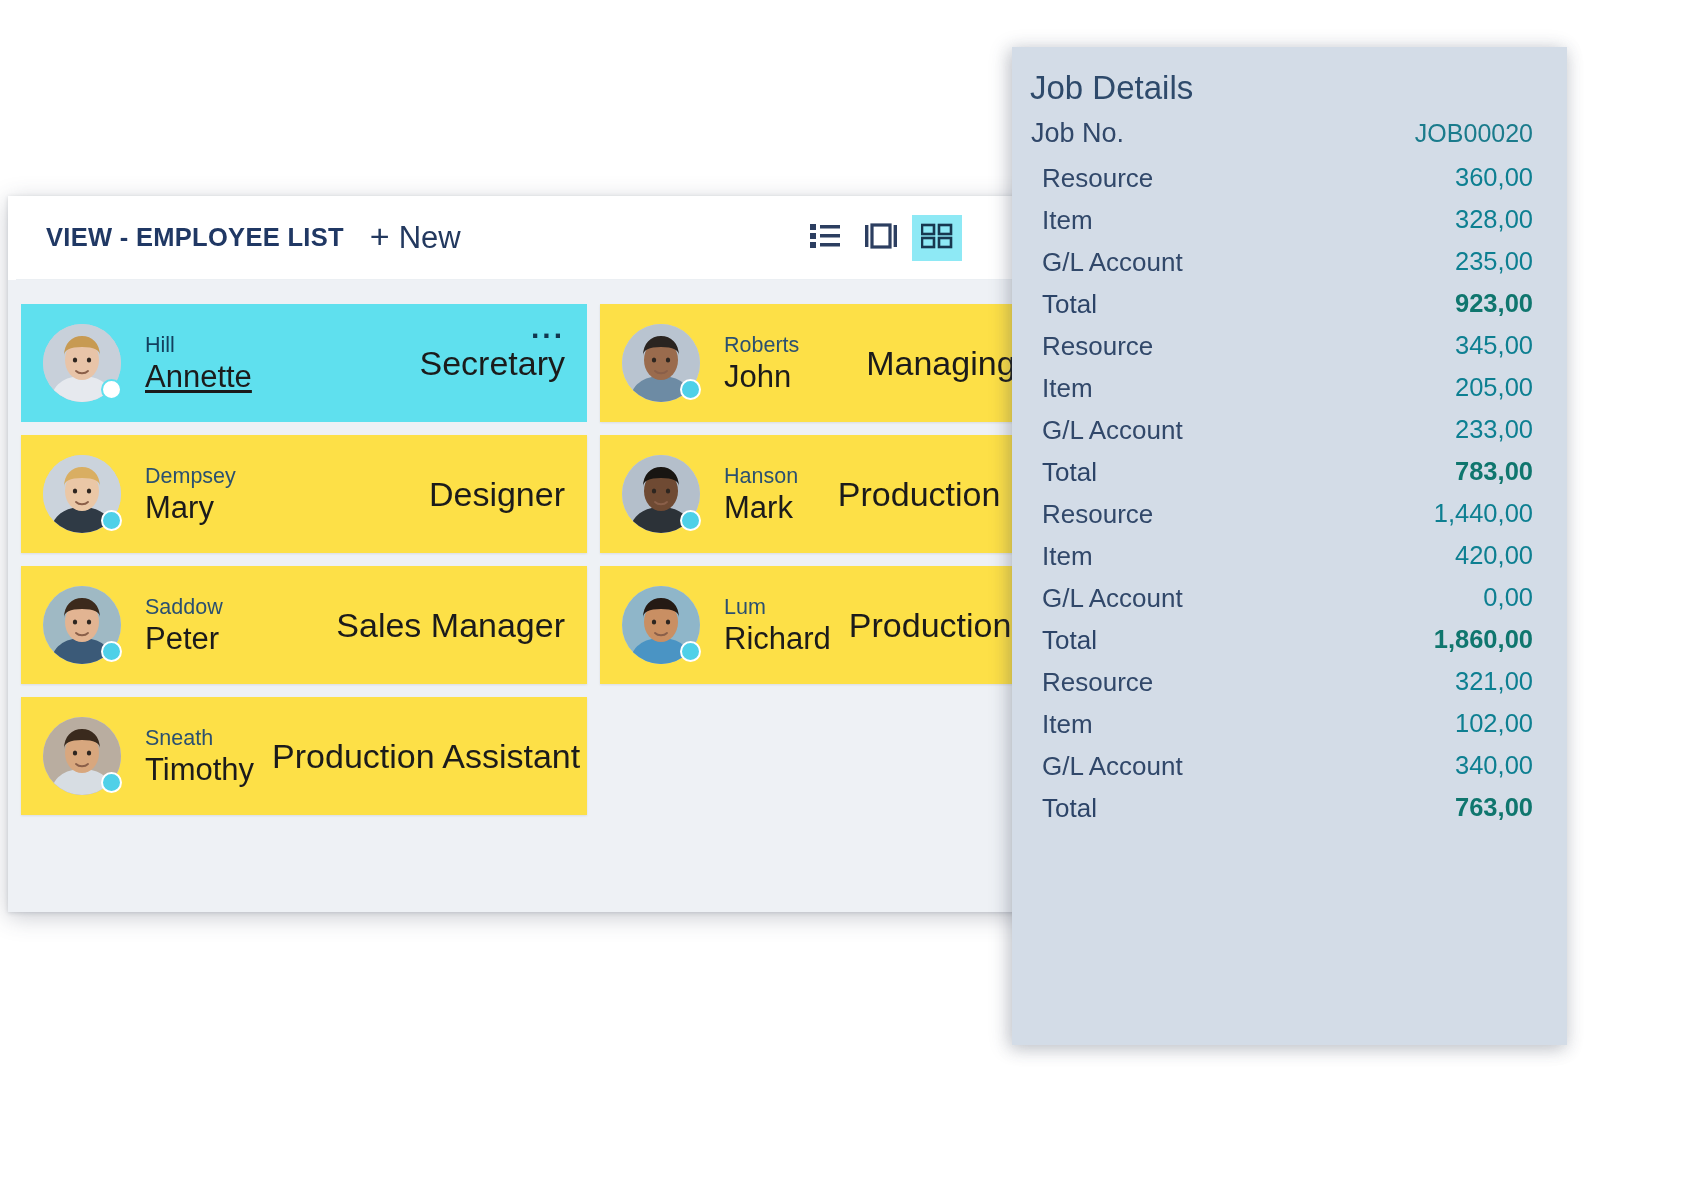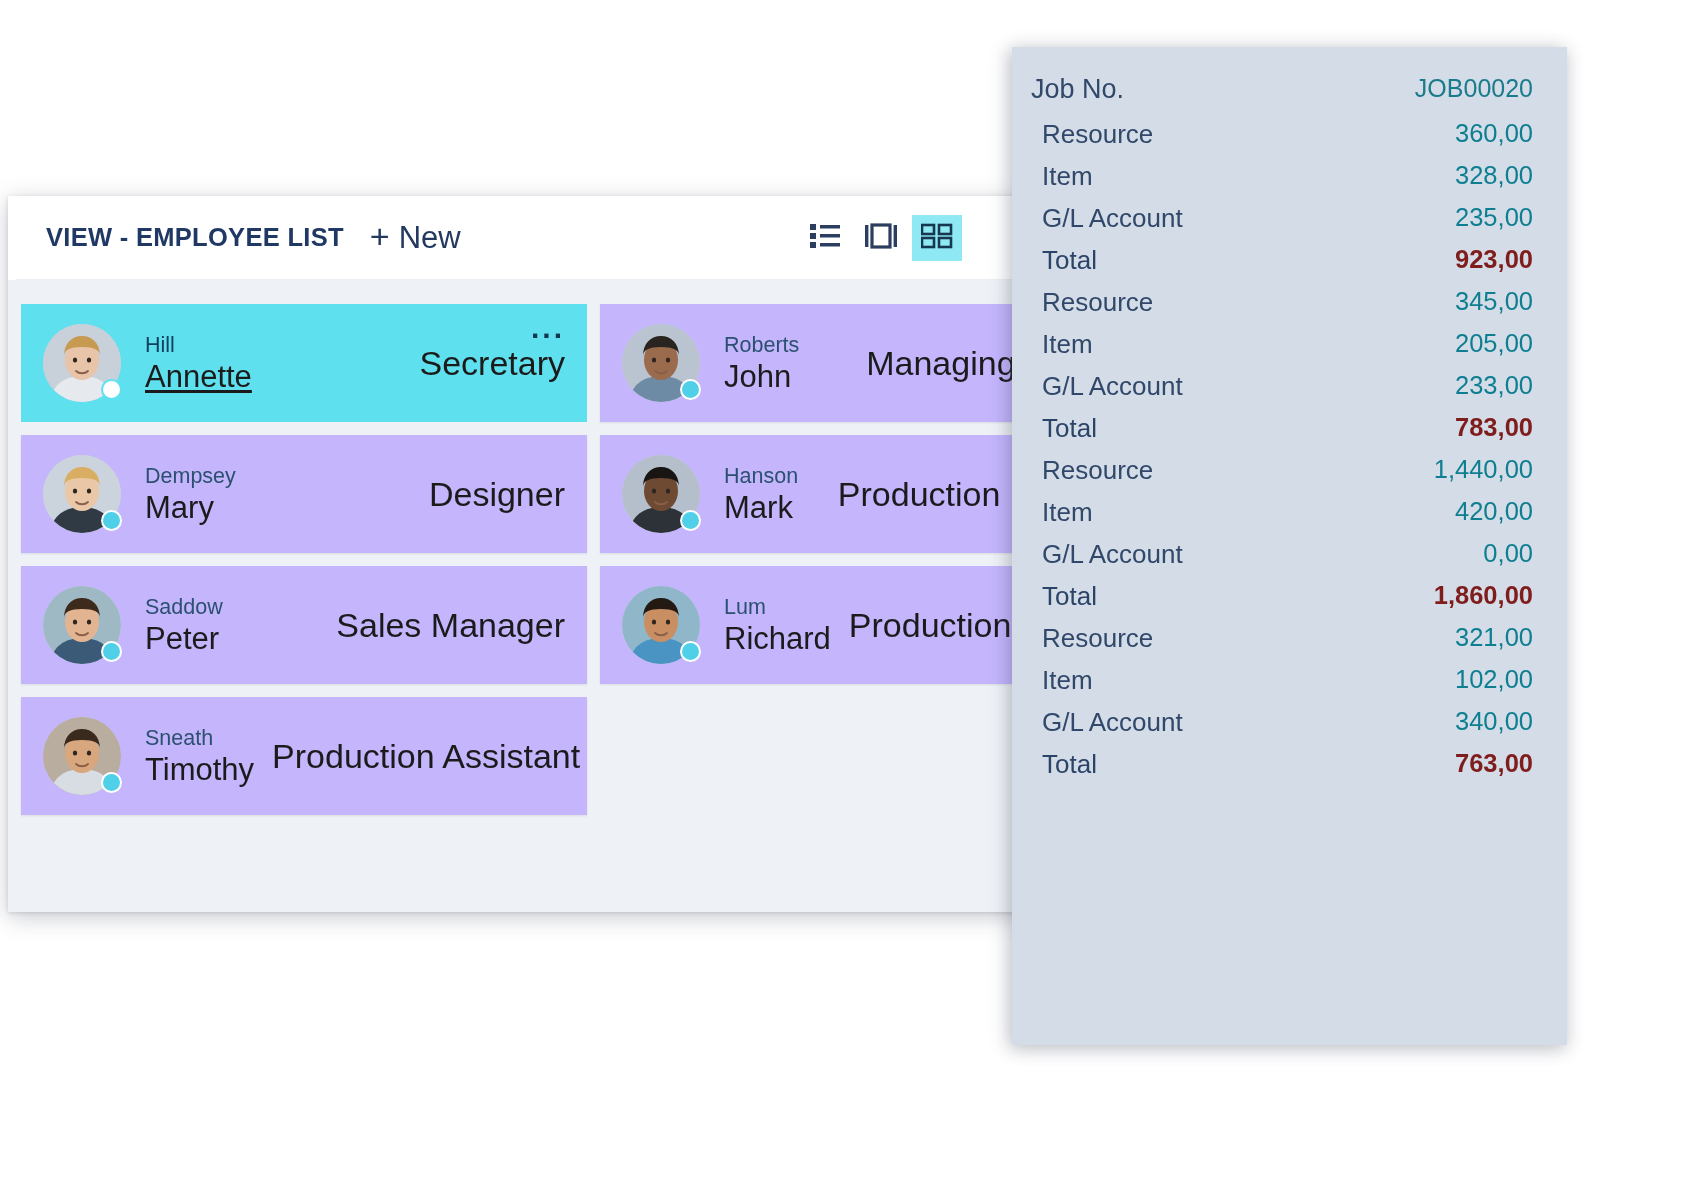--- a/index.html
+++ b/index.html
@@ -99,21 +99,21 @@
     grid-template-columns: 566px 566px;
     column-gap: 13px;
     row-gap: 13px;
     padding: 8px 0 0 13px;
     align-content: start;
   }
 
   .emp-card {
     position: relative;
     height: 118px;
-    background: #c4b5fd;
+    background: #fde047;
     display: flex;
     align-items: center;
     padding: 0 22px 0 22px;
     box-shadow: 0 1px 2px rgba(40,50,70,0.10);
     cursor: pointer;
     overflow: hidden;
   }
   .emp-card.selected { background: #5FE0EE; box-shadow: none; }
 
   .avatar-wrap {
@@ -192,21 +192,21 @@
   .panel-title {
     font-size: 33px;
     font-weight: 400;
     color: #2e4a6b;
     margin: 0 0 6px 0;
     padding-left: 0;
   }
 
   .row {
     display: flex;
-    align-items: flex-start;
+    align-items: center;
     justify-content: space-between;
     line-height: 1;
   }
 
   .row.jobno { padding: 7px 0 10px 1px; }
   .row.jobno .lbl { font-size: 27px; color: #31486a; }
   .row.jobno .val { font-size: 25px; color: #1a7b8c; }
 
   .section-head {
     font-size: 30px;
@@ -219,21 +219,21 @@
   .row.item .lbl {
     font-size: 26px;
     color: #31486a;
   }
   .row.item .val {
     font-size: 25.5px;
     color: #0d7f91;
     font-variant-numeric: tabular-nums;
   }
   .row.item.total .lbl { color: #2c4468; }
-  .row.item.total .val { color: #7f1d1d; font-weight: 700; }
+  .row.item.total .val { color: #0f766e; font-weight: 700; }
 </style>
 </head>
 <body>
 
 <div id="stage">
 
   <div class="emp-window">
 
     <div class="emp-header">
       <div class="view-title">VIEW - EMPLOYEE LIST</div>
@@ -431,20 +431,21 @@
               <span class="first-name">Timothy</span>
             </div>
             <div class="job-title">Production Assistant</div>
           </div>
           <div></div>
         </div>
     </div>
   </div>
 
   <div class="job-panel">
+    <div class="panel-title">Job Details</div>
 
     <div class="row jobno">
       <span class="lbl">Job No.</span>
       <span class="val">JOB00020</span>
     </div>
 
     <div id="job-sections">
         <div class="row item">
           <span class="lbl">Resource</span>
           <span class="val">360,00</span>

